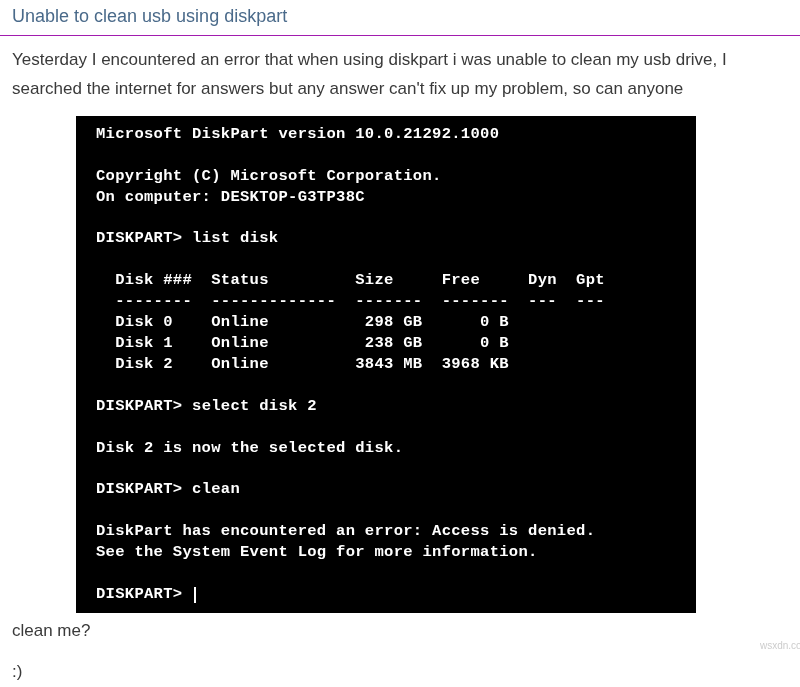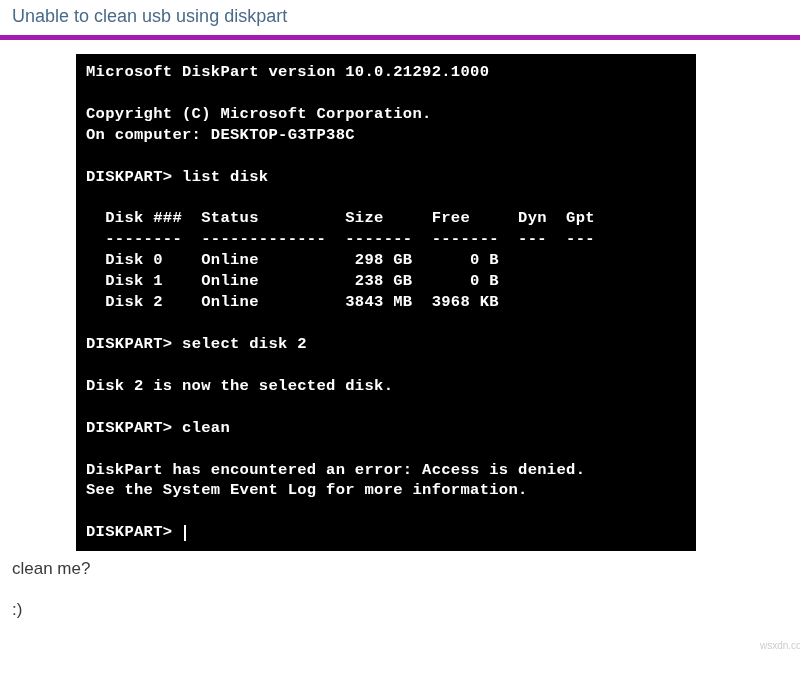--- a/index.html
+++ b/index.html
@@ -7,36 +7,36 @@
       font-family: "Segoe UI", Tahoma, sans-serif;
       background: #fff;
       width: 800px;
       color: #333;
     }
     .post-title {
       color: #4a6a8a;
       font-size: 18px;
       font-weight: 400;
       padding: 6px 12px 8px;
-      border-bottom: 5px solid #a21caf;
+      border-bottom: 1px solid #a21caf;
     }
     .post-body {
       padding: 10px 12px;
       font-size: 17px;
       line-height: 1.7;
       color: #3a3a3a;
     }
     .terminal {
       background: #000;
       color: #fff;
       font-family: Consolas, "Courier New", monospace;
       font-size: 15.5px;
       line-height: 1.35;
-      padding: 8px 10px;
-      margin: 4px 0 4px 64px;
+      padding: 8px 20px;
+      margin: 12px 0 4px 64px;
       width: 620px;
       letter-spacing: 0.3px;
       white-space: pre;
       font-weight: bold;
     }
     .cursor {
       display: inline-block;
       width: 2px;
       height: 16px;
       background: #fff;
@@ -56,20 +56,21 @@
       color: #ccc;
       font-family: Arial, sans-serif;
     }
   </style>
 </head>
 <body>
 
 <div class="post-title">Unable to clean usb using diskpart</div>
 
 <div class="post-body">
+  <span>Yesterday I encountered an error that when using diskpart i was unable to clean my usb drive, I searched the internet for answers but any answer can't fix up my problem, so can anyone</span>
   <div class="terminal"><span>Microsoft DiskPart version 10.0.21292.1000</span>
 
 <span>Copyright (C) Microsoft Corporation.</span>
 <span>On computer: DESKTOP-G3TP38C</span>
 
 <span>DISKPART&gt;</span> <span>list disk</span>
 
 <span>  Disk ###  Status         Size     Free     Dyn  Gpt</span>
 <span>  --------  -------------  -------  -------  ---  ---</span>
 <span>  Disk 0    Online          298 GB      0 B</span>

